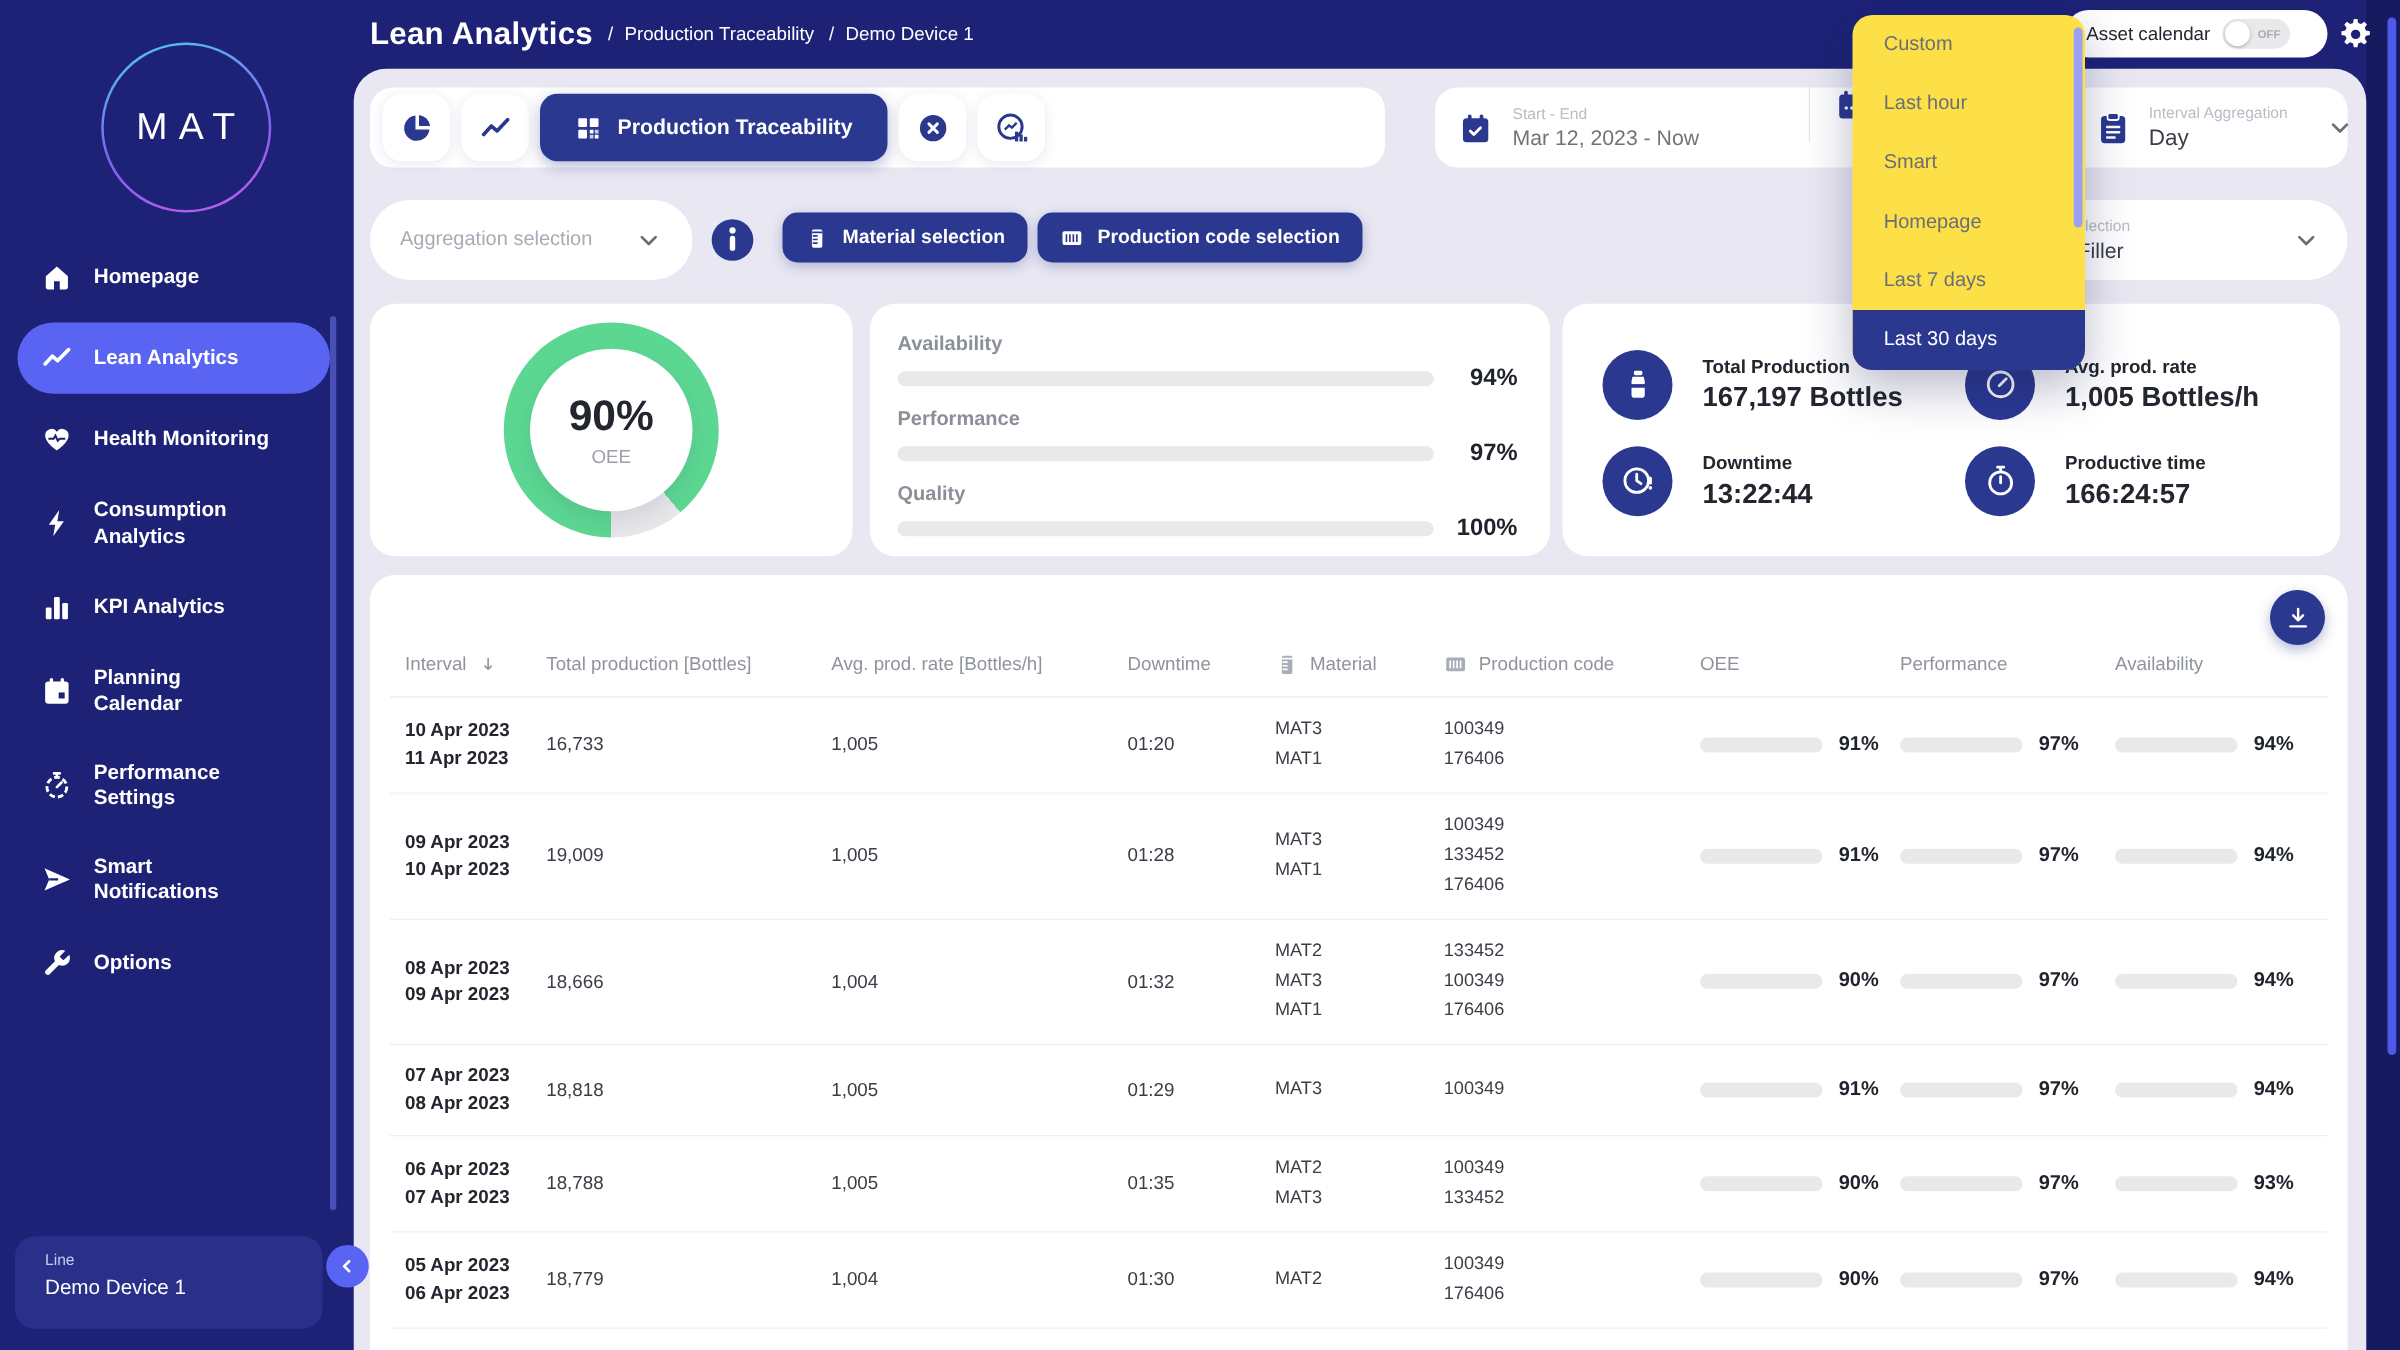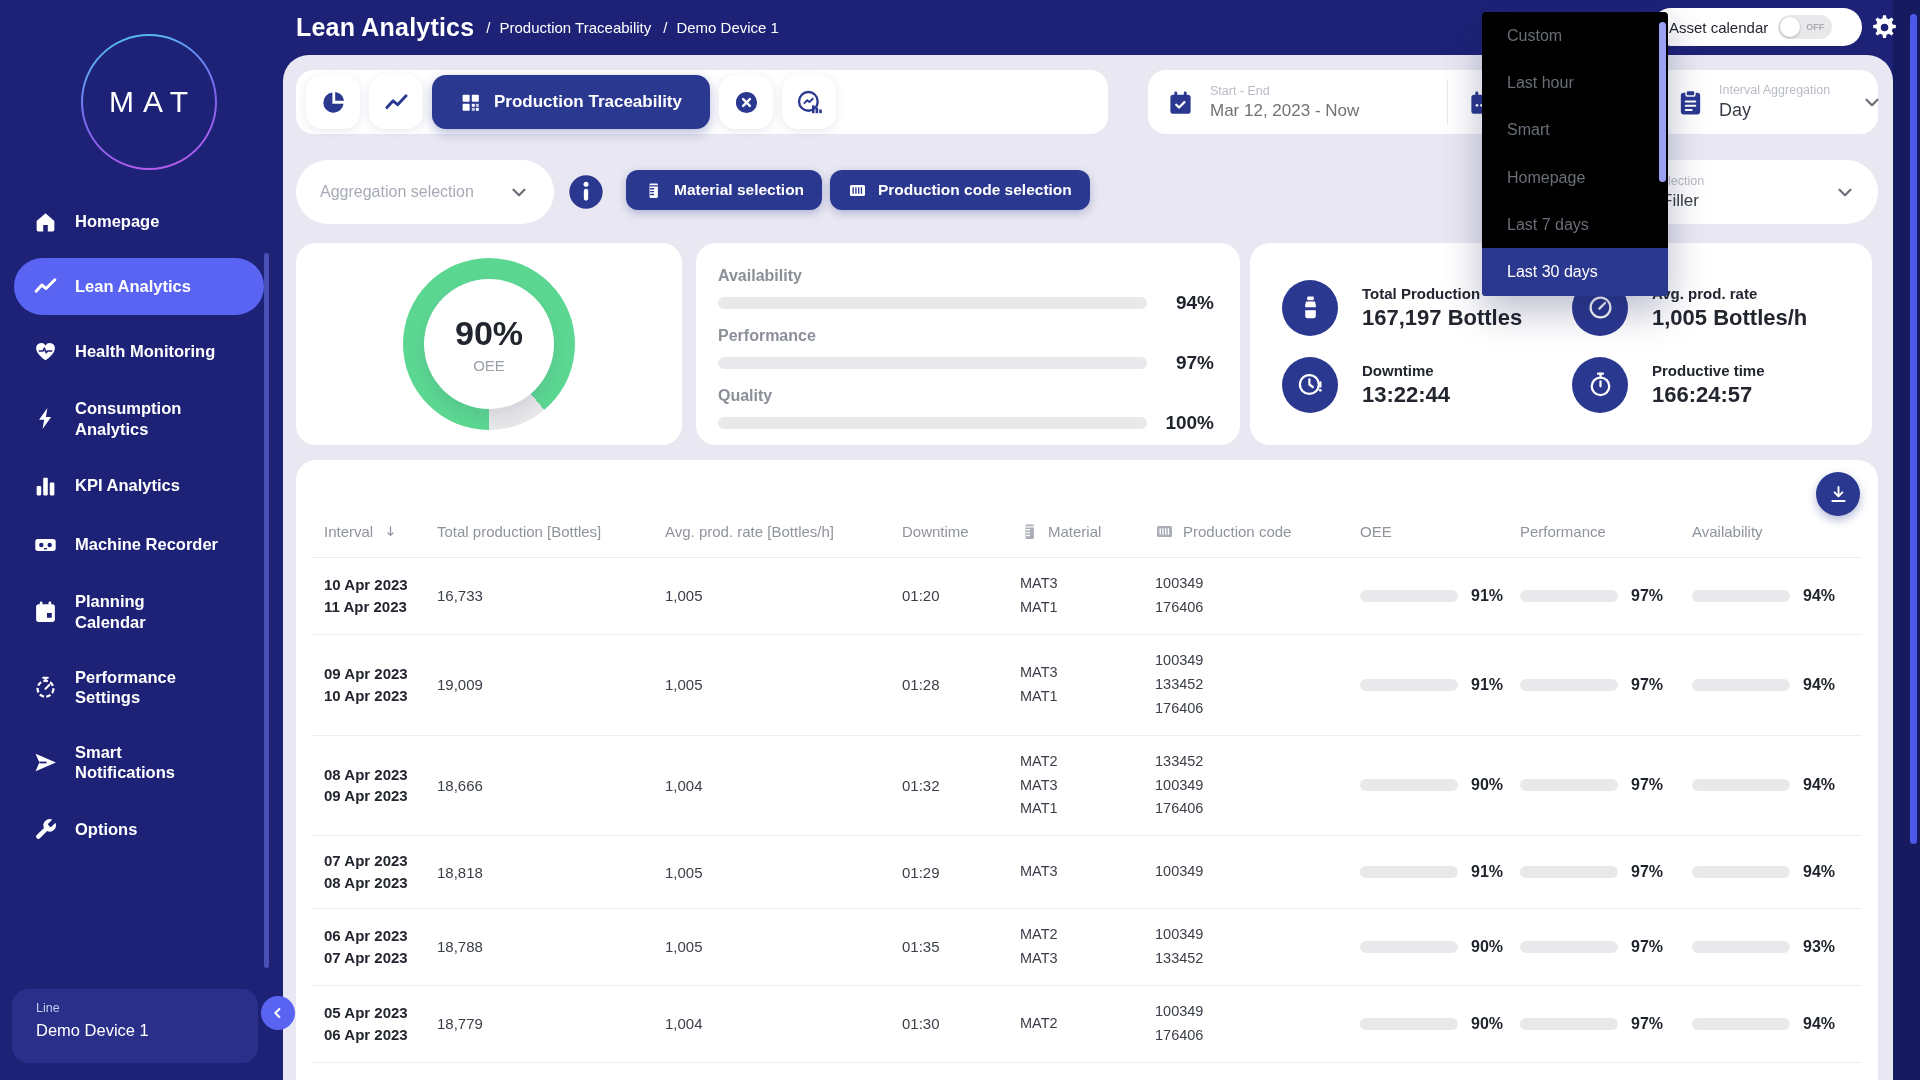--- a/index.html
+++ b/index.html
@@ -51,21 +51,21 @@
 
   
   .bar-card{position:absolute;background:#fff;border-radius:18px;}
   .tb-left{left:13px;top:15px;width:812px;height:64px;display:flex;align-items:center;padding-left:10px;gap:9px;}
   .icon-btn{width:54px;height:54px;border-radius:16px;background:#fff;box-shadow:0 2px 10px rgba(30,40,120,.10);
             display:flex;align-items:center;justify-content:center;color:#2B3890;cursor:pointer;}
   .icon-btn svg{width:27px;height:27px;}
   .pt-btn{height:54px;border-radius:14px;background:#2B3890;color:#fff;display:flex;align-items:center;gap:13px;
           padding:0 28px;font-size:17px;font-weight:700;cursor:pointer;box-shadow:0 4px 12px rgba(43,56,144,.35);}
   .pt-btn svg{width:21px;height:21px;}
-  .tb-right{left:865px;top:15px;width:730px;height:64px;display:flex;align-items:center;}
+  .tb-right{left:865px;top:15px;width:730px;height:64px;display:flex;}
   .date-sec{display:flex;align-items:center;gap:16px;padding-left:19px;cursor:pointer;}
   .fld-label{font-size:12.5px;color:#B9BCC6;}
   .fld-value{font-size:17px;color:#737373;margin-top:3px;}
   .tb-div{width:1px;height:44px;background:#E8E8EC;margin:0 0;}
   .cal2{margin:0 0 0 20px;color:#2B3890;cursor:pointer;}
   .agg-sec{position:absolute;left:510px;top:0;height:64px;display:flex;align-items:center;gap:14px;padding-left:18px;cursor:pointer;}
   .chev{color:#6A6E78;}
 
   
   .pill{position:absolute;background:#fff;border-radius:32px;display:flex;align-items:center;cursor:pointer;}
@@ -119,21 +119,21 @@
   .t-row{border-bottom:1px solid #EFEFF2;padding:14px 0;}
   .cell{padding-left:12px;font-size:15px;color:#3A3E47;}
   .c-interval div{font-weight:700;color:#23262F;line-height:1.45;}
   .c-lines div{line-height:1.65;font-size:14.5px;}
   .cellbar{display:flex;align-items:center;gap:13px;padding-left:12px;}
   .mini-track{width:98px;height:12px;border-radius:6px;background:#E9E9EC;overflow:hidden;flex:0 0 98px;}
   .mini-fill{height:100%;border-radius:6px;background:#5CD792;}
   .mini-pct{font-size:16px;font-weight:700;color:#1F232B;}
 
   
-  .dropdown{position:absolute;left:1482px;top:12px;width:186px;height:284px;background:#000000;border-radius:4px;
+  .dropdown{position:absolute;left:1482px;top:12px;width:186px;height:284px;background:#fde047;border-radius:16px;
             box-shadow:0 14px 38px rgba(20,25,80,.30);z-index:50;overflow:hidden;}
   .dd-item{height:47.3px;display:flex;align-items:center;padding-left:25px;font-size:16px;color:#6A6E78;cursor:pointer;}
   .dd-item.selected{background:#2B3890;color:#fff;}
   .dd-scroll{position:absolute;left:1659px;top:22px;width:7px;height:160px;border-radius:4px;background:#9AA1F4;z-index:51;}
 </style>
 </head>
 <body>
 
 <div id="app">
 
@@ -183,33 +183,20 @@
           <span class="s-icon">
             <svg viewBox="0 0 24 24" width="25" height="25">
               <g fill="currentColor">
                 <rect x="3.5" y="12.5" width="4.4" height="9" rx="1"></rect>
                 <rect x="9.8" y="4.5" width="4.4" height="17" rx="1"></rect>
                 <rect x="16.1" y="9" width="4.4" height="12.5" rx="1"></rect>
               </g>
             </svg>
           </span>
           <span class="s-label">KPI Analytics</span>
-        </div>
-        <div class="s-item">
-          <span class="s-icon">
-            <svg viewBox="0 0 24 24" width="25" height="25">
-              <rect x="2.2" y="6.8" width="19.6" height="11.4" rx="2.6" fill="currentColor"></rect>
-              <g fill="#1D2277">
-                <circle cx="8" cy="12.5" r="2.1"></circle>
-                <circle cx="16" cy="12.5" r="2.1"></circle>
-                <rect x="10.6" y="15.4" width="2.8" height="1.4"></rect>
-              </g>
-            </svg>
-          </span>
-          <span class="s-label">Machine Recorder</span>
         </div>
         <div class="s-item">
           <span class="s-icon">
             <svg viewBox="0 0 24 24" width="25" height="25">
               <g fill="currentColor">
                 <rect x="3" y="5" width="18" height="17" rx="2.5"></rect>
                 <rect x="6.5" y="2.3" width="2.6" height="4.2" rx="1.2"></rect>
                 <rect x="14.9" y="2.3" width="2.6" height="4.2" rx="1.2"></rect>
               </g>
               <rect x="13.4" y="13.4" width="4.6" height="4.6" fill="#1D2277"></rect>

